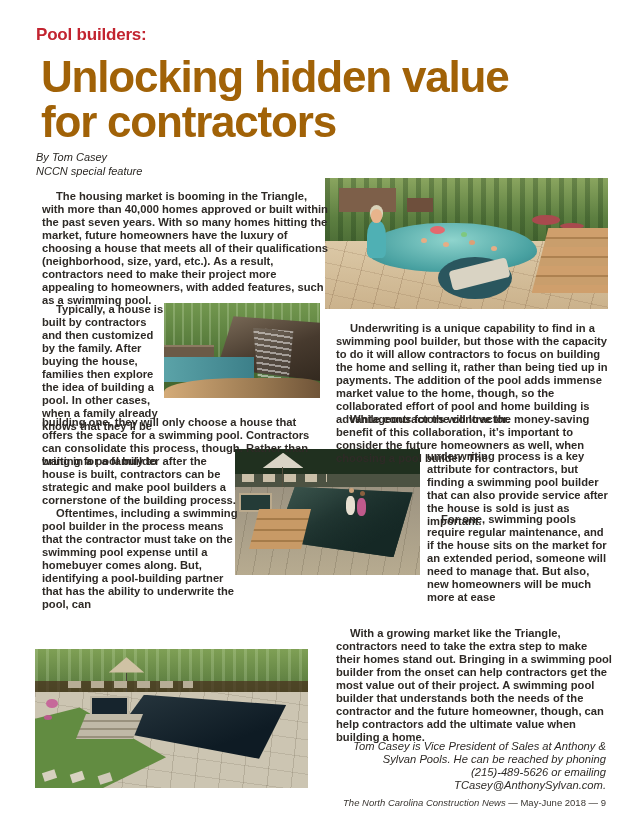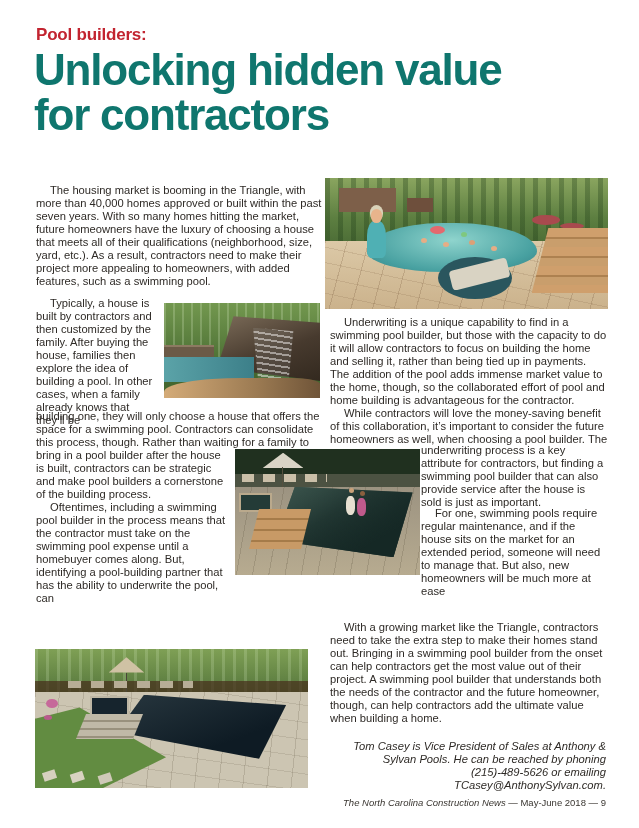--- a/index.html
+++ b/index.html
@@ -1,26 +1,26 @@
 <!DOCTYPE html>
 <html><head>
 <meta charset="utf-8">
 <style>
   html,body{margin:0;padding:0;background:#ffffff;}
   .page{position:relative;width:639px;height:828px;background:#ffffff;overflow:hidden;
         font-family:"Liberation Sans",sans-serif;color:#2b2824;}
   .kicker{position:absolute;left:36px;top:25px;font-size:17px;font-weight:700;
           letter-spacing:-0.2px;color:#c22430;}
-  .headline{position:absolute;left:34px;top:47px;margin:0;font-size:44px;line-height:45px;
-            font-weight:700;letter-spacing:-1.2px;color:#0f766e;}
+  .headline{position:absolute;left:34px;top:47px;margin:7px;font-size:44px;line-height:45px;
+            font-weight:700;letter-spacing:-1.2px;color:#a16207;}
   .headline .hl-line{display:block;}
   .byline{position:absolute;left:36px;top:151px;font-size:11px;line-height:13.5px;
           font-style:italic;color:#2b2824;}
-  .txt{position:absolute;font-size:11.2px;line-height:13px;color:#2e2a26;margin:0;
-       text-align:left;hyphens:none;}
+  .txt{position:absolute;font-size:11.2px;line-height:13px;color:#2e2a26;margin:6px;
+       text-align:left;hyphens:none;font-weight:bold;}
   .indent{text-indent:14px;}
   .l1{left:36px;top:184px;width:286px;}
   .l2{left:36px;top:297px;width:124px;}
   .l3{left:36px;top:410px;width:288px;}
   .l4{left:36px;top:449px;width:194px;}
   .l5{left:36px;top:501px;width:198px;}
   .l6{left:36px;top:592px;width:288px;}
   .r1{left:330px;top:316px;width:278px;}
   .r2a{left:330px;top:407px;width:278px;}
   .r2b{left:421px;top:444px;width:186px;}
@@ -140,20 +140,24 @@
 
 <div class="page">
 
   <div class="kicker">Pool builders:</div>
 
   <h1 class="headline">
     <span class="hl-line">Unlocking hidden value</span>
     <span class="hl-line">for contractors</span>
   </h1>
 
+  <div class="byline">
+    <div>By Tom Casey</div>
+    <div>NCCN special feature</div>
+  </div>
 
   <div class="photo ph1">
     <div class="p1-trees"></div>
     <div class="p1-house"></div>
     <div class="p1-house2"></div>
     <div class="p1-shrub"></div>
     <div class="p1-deck"></div>
     <div class="p1-pool"></div>
     <div class="p1-cove"></div>
     <div class="p1-net"></div>

